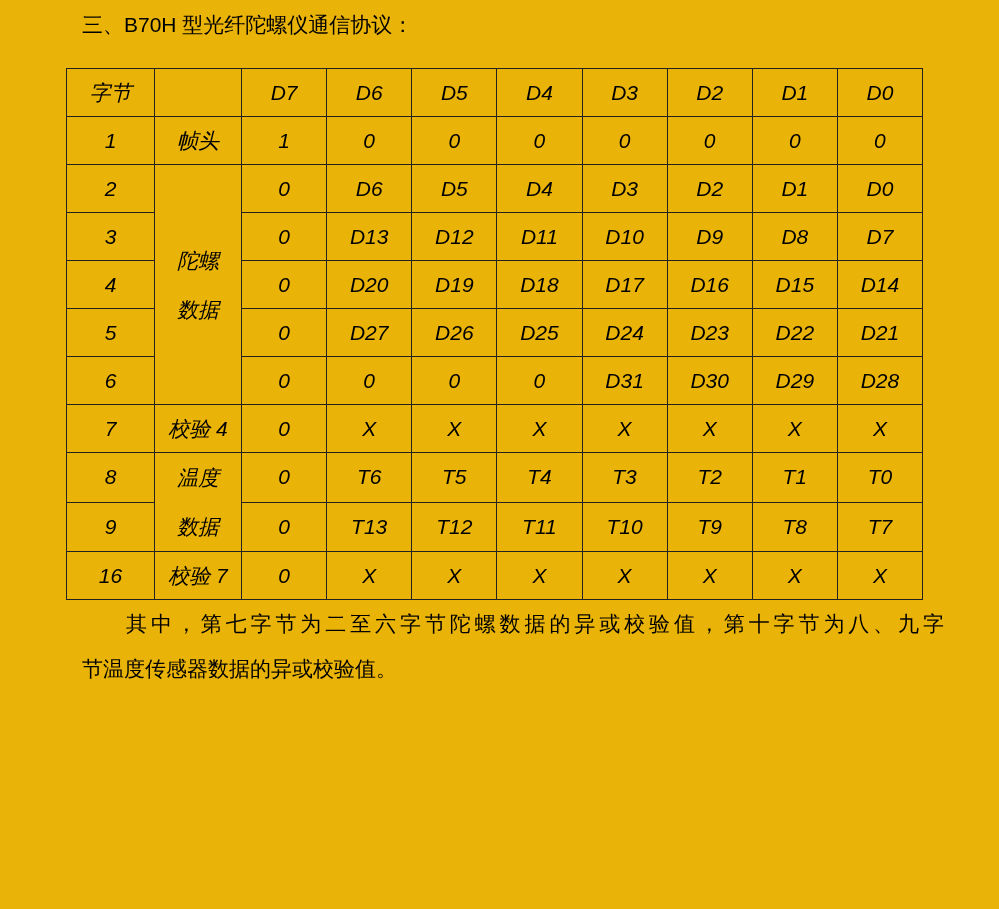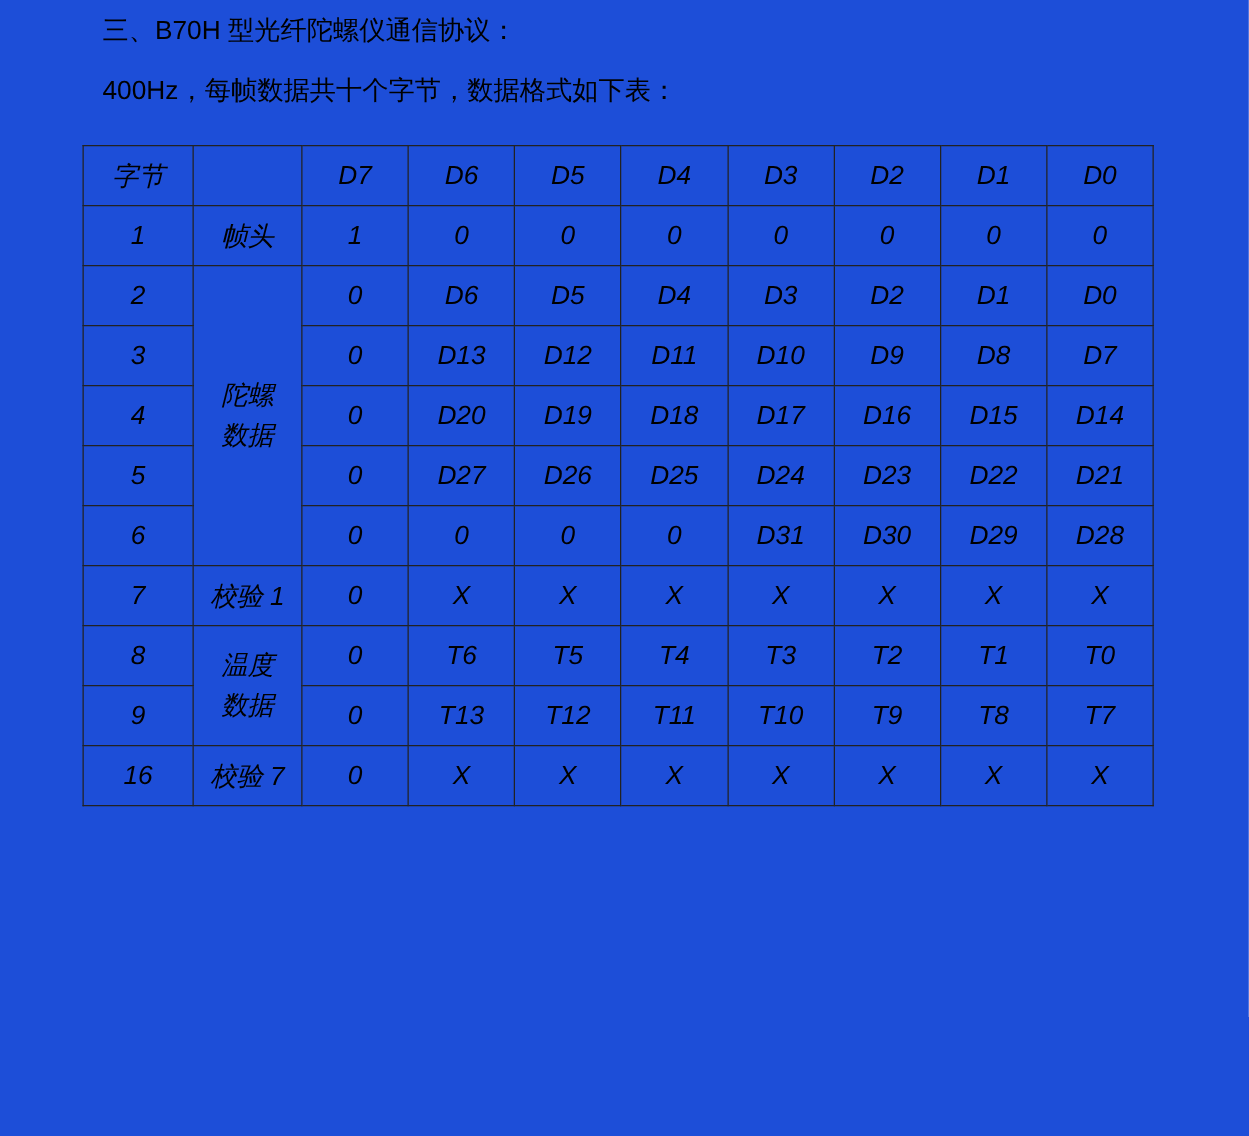--- a/index.html
+++ b/index.html
@@ -2,55 +2,54 @@
 <html><head>
 <meta charset="utf-8">
 <style>
   * { margin:0; padding:0; box-sizing:border-box; }
   html,body { background:#ffffff; }
   body {
     width:999px; height:909px; overflow:hidden;
     font-family:"Liberation Sans", sans-serif;
     color:#000000;
   }
-  .page { position:relative; width:999px; height:909px; background:#1d4ed8; }
+  .page { position:relative; width:999px; height:909px; background:#eab308; }
 
   .textblock { margin-left:82px; width:862px; padding-top:1px; font-size:21px; }
   .line { line-height:48px; text-align:justify; white-space:normal; }
   .just { text-align-last:justify; }
   .indent { text-indent:44px; }
 
   table.fmt {
     margin-left:66px; margin-top:19px;
     width:857px; table-layout:fixed;
     border-collapse:collapse;
     font-size:21px;
     font-style:italic;
   }
   table.fmt td, table.fmt th {
     border:1px solid #222222;
     height:48px;
     text-align:center; vertical-align:middle;
     font-weight:normal;
     overflow:hidden;
   }
-  td.lbl-multi { white-space:pre-line; line-height:32px;margin-left:44px; }
+  td.lbl-multi { white-space:pre-line; line-height:49px;margin-left:44px; }
   td.vtop { vertical-align:top; }
 
   .closing { padding-top:1px; }
   .closing .line { line-height:45px; }
 </style>
 </head>
 <body>
 
 <div class="page">
 
   <div class="textblock">
     <div class="line">三、B70H 型光纤陀螺仪通信协议：</div>
-    <div class="line">400Hz，每帧数据共十个字节，数据格式如下表：</div>
   </div>
 
   <table class="fmt">
     <colgroup>
       <col style="width:88px">
         <col style="width:87px">
       <col>
         <col>
         <col>
         <col>
@@ -136,21 +135,21 @@
         <td>0</td>
         <td>0</td>
         <td>0</td>
         <td>D31</td>
         <td>D30</td>
         <td>D29</td>
         <td>D28</td>
       </tr>
       <tr>
         <td>7</td>
-        <td>校验 1</td>
+        <td>校验 4</td>
         <td>0</td>
         <td>X</td>
         <td>X</td>
         <td>X</td>
         <td>X</td>
         <td>X</td>
         <td>X</td>
         <td>X</td>
       </tr>
       <tr>
@@ -185,14 +184,18 @@
         <td>X</td>
         <td>X</td>
         <td>X</td>
         <td>X</td>
         <td>X</td>
         <td>X</td>
       </tr>
     </tbody>
   </table>
 
+  <div class="textblock closing">
+    <div class="line just indent">其中，第七字节为二至六字节陀螺数据的异或校验值，第十字节为八、九字</div>
+    <div class="line">节温度传感器数据的异或校验值。</div>
+  </div>
 
 </div>
 
 </body></html>

